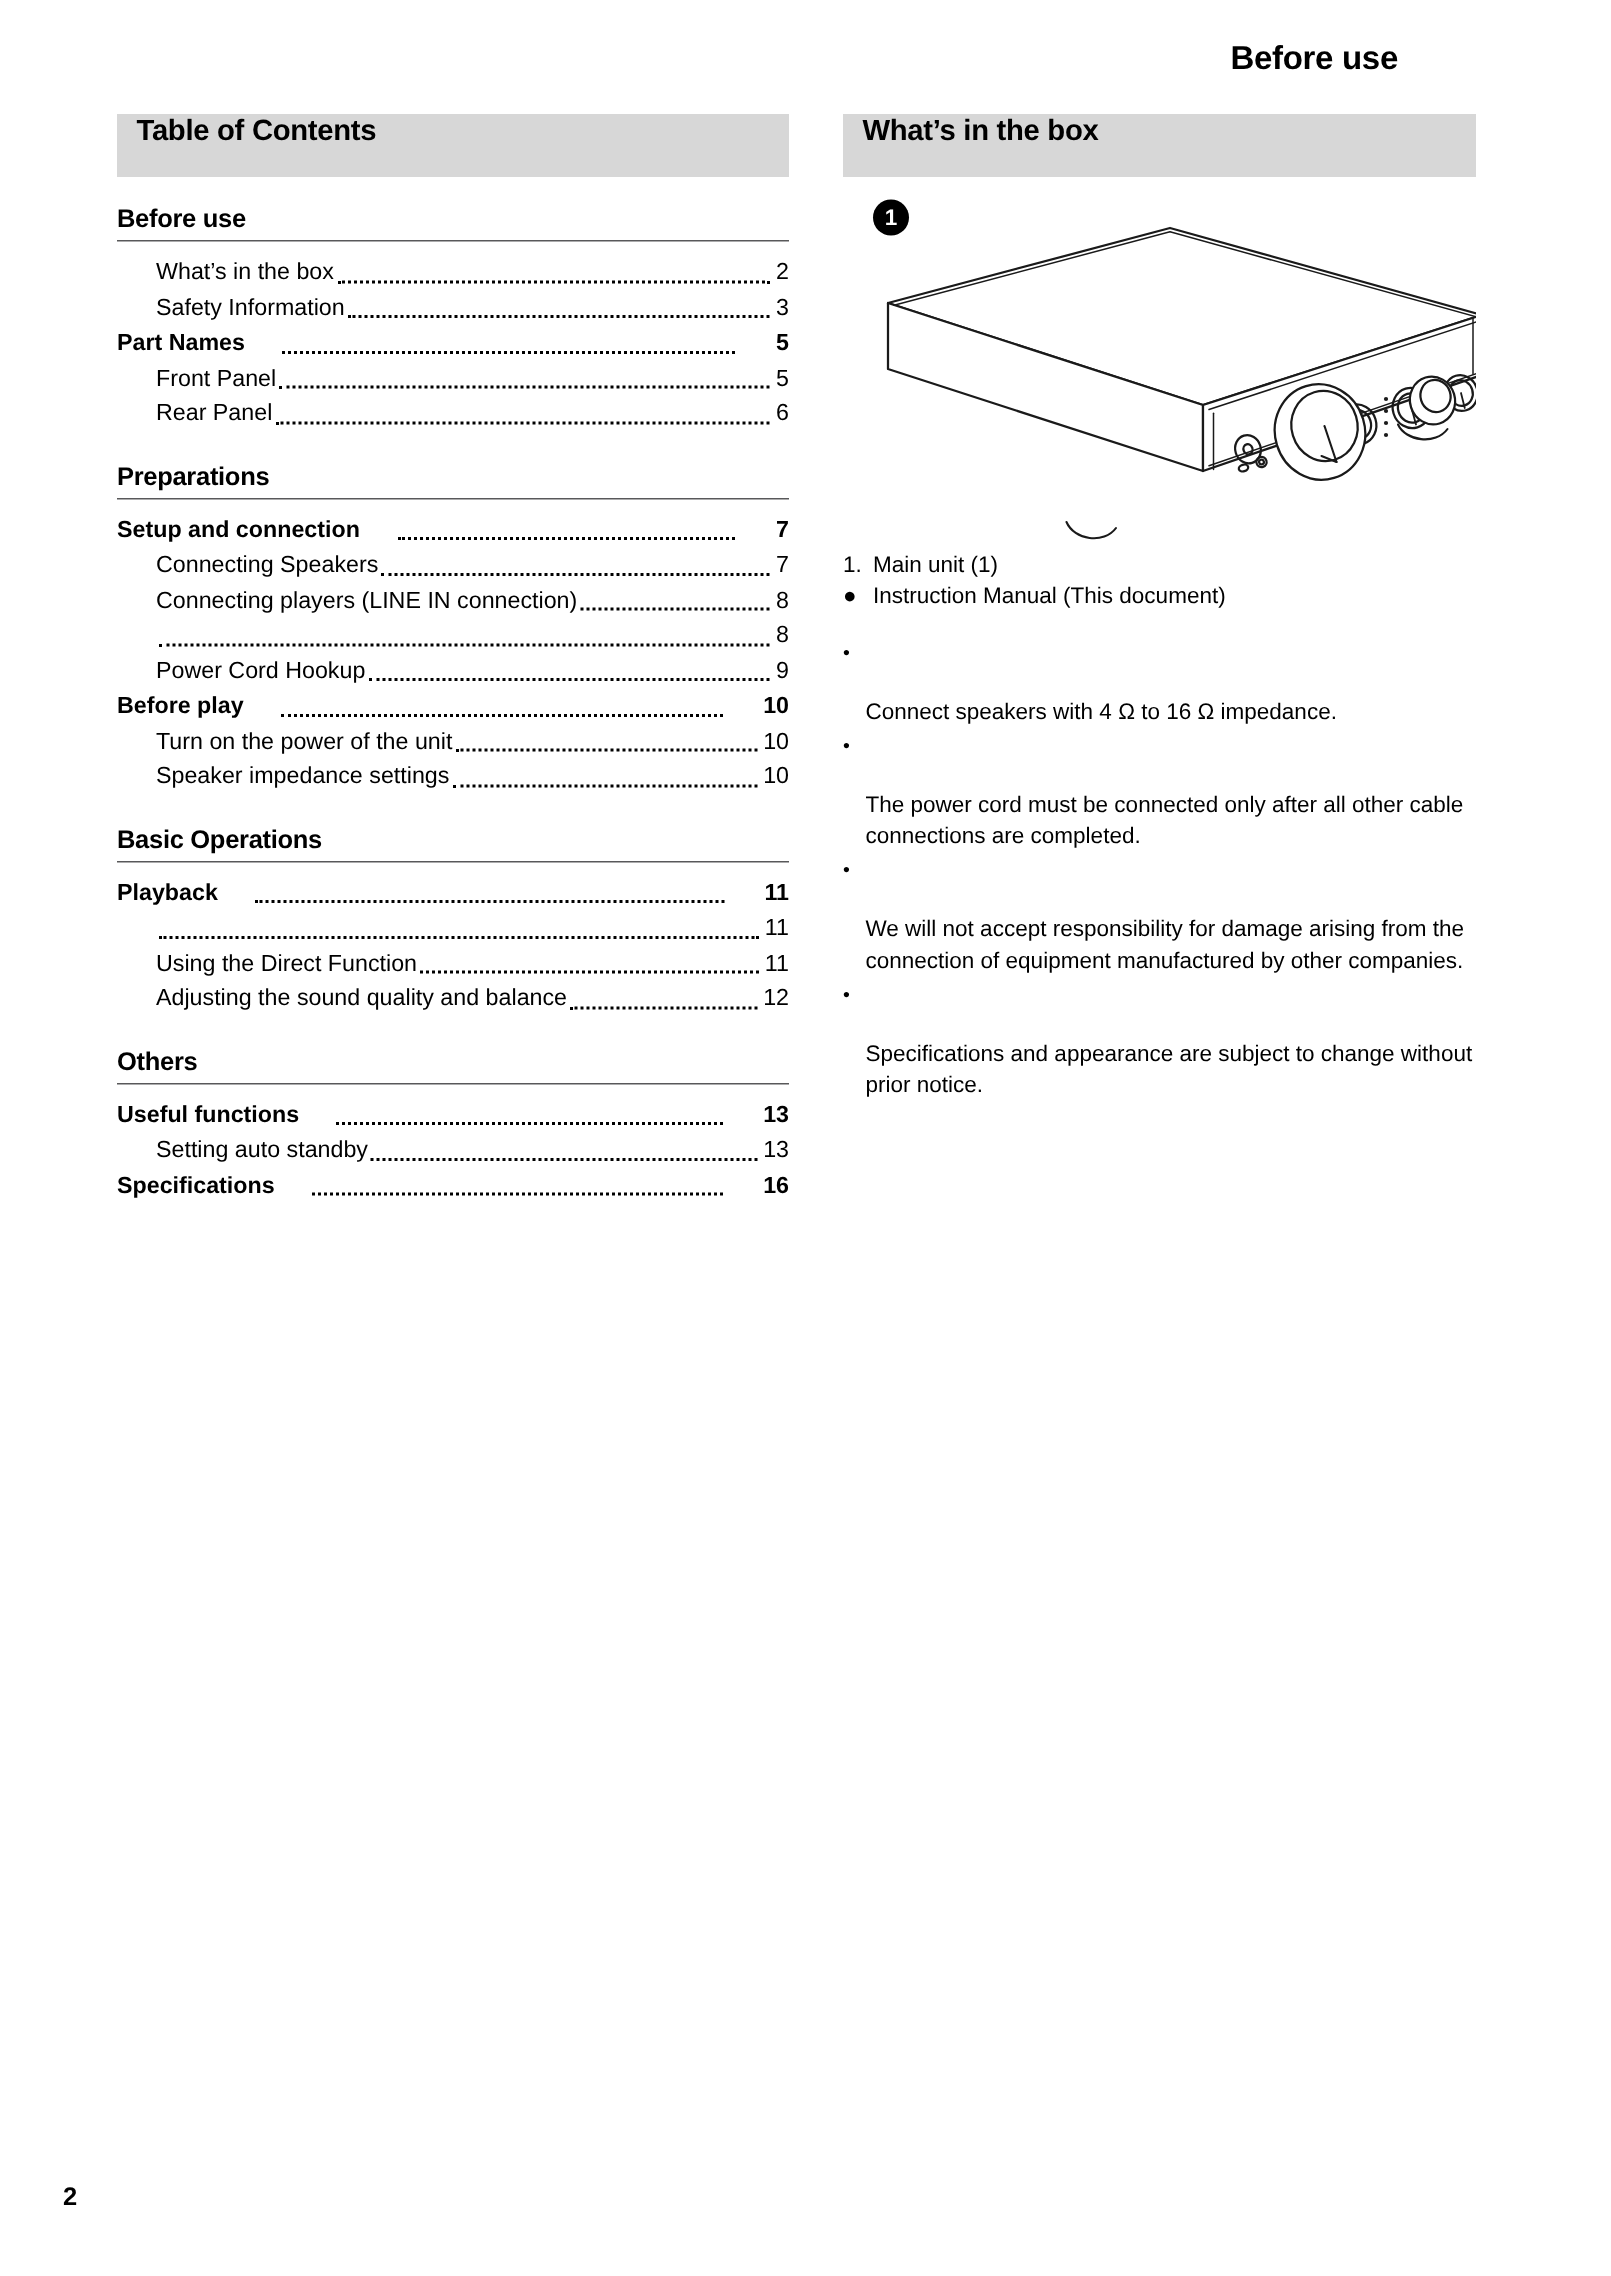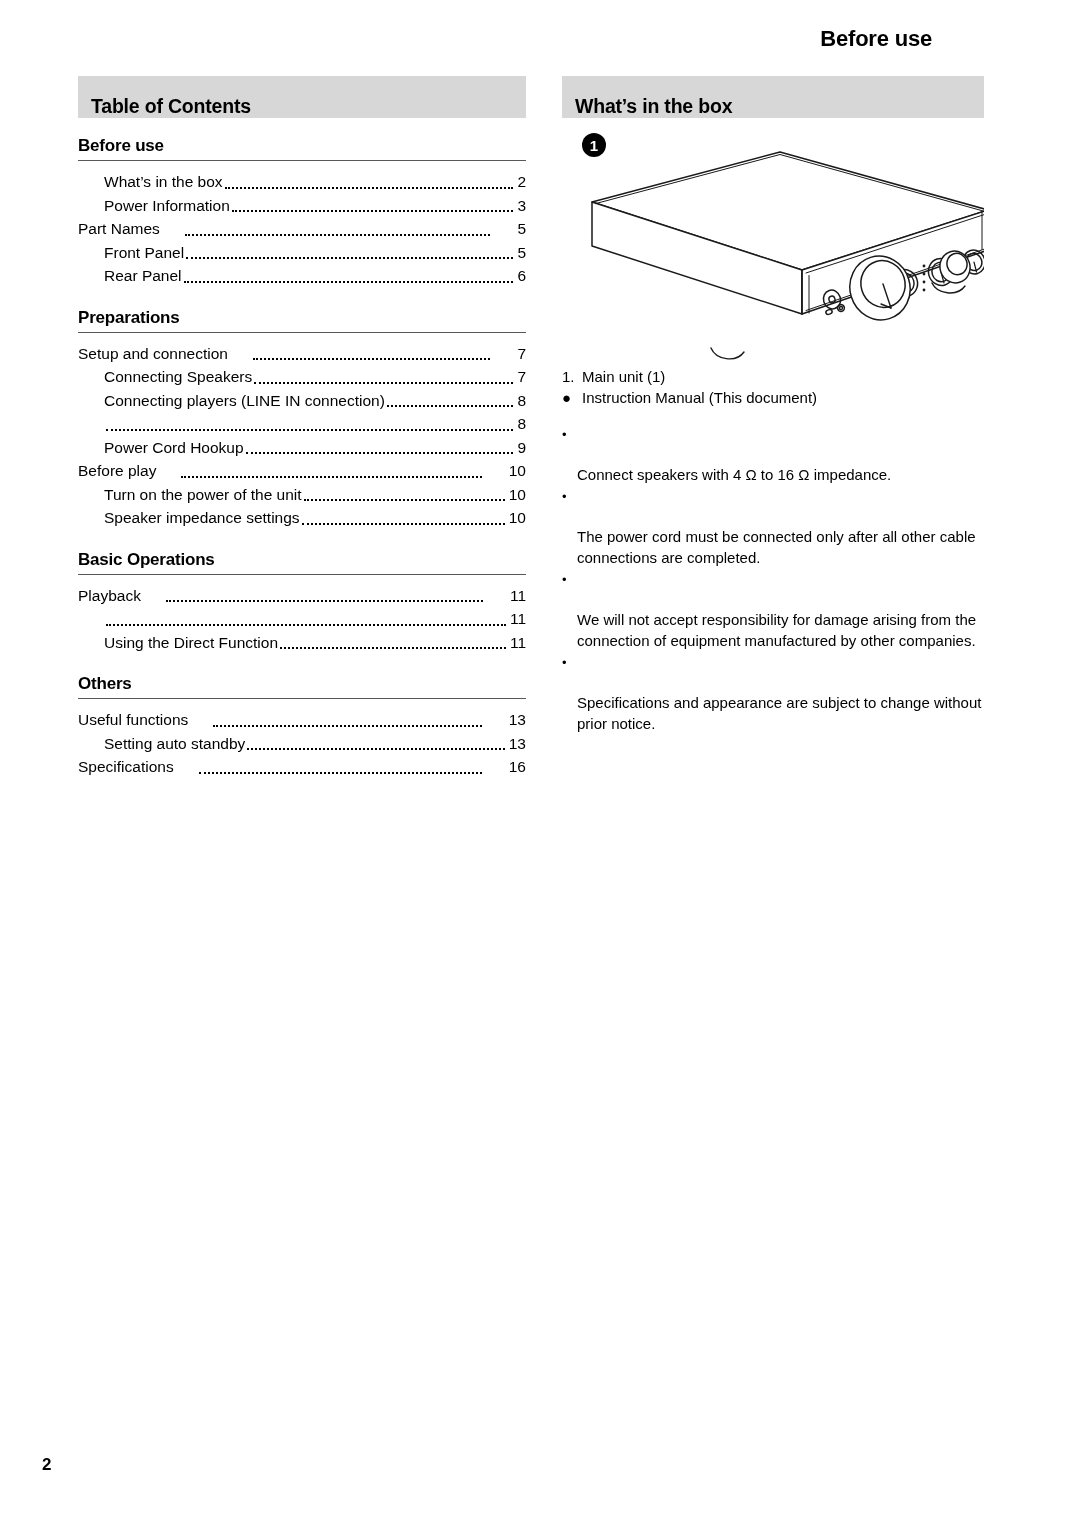--- a/index.html
+++ b/index.html
@@ -47,21 +47,21 @@
     left: 562px;
     top: 76px;
     width: 442px;
   }
 
   
   .band {
     background: #d7d7d7;
     height: 42px;
     display: flex;
-    align-items: flex-end;
+    align-items: flex-start;
     padding-left: 13px;
     box-sizing: border-box;
   }
   .band-title {
     font-size: 19.5px;
     font-weight: bold;
     letter-spacing: -0.2px;
   }
 
   
@@ -96,21 +96,21 @@
     height: 1px;
     border-bottom: 2.1px dotted #000;
     min-width: 10px;
   }
   .toc-entry .page-no {
     flex: 0 0 auto;
     text-align: right;
     padding-left: 2px;
   }
   .toc-entry.level-main {
-    font-weight: normal;
+    font-weight: bold;
     gap: 23px;
   }
   .toc-entry.level-main .dots { border-bottom-width: 2.6px; }
   .toc-entry.level-sub {
     padding-left: 26px;
     font-weight: normal;
   }
 
   
   .illus-wrap {
@@ -202,21 +202,21 @@
     <div id="toc-groups">
         <div class="toc-group">
           <div class="group-title">Before use</div>
           <div class="group-rule"></div>
           <div class="toc-entry level-sub">
             <span class="label">What’s in the box</span>
             <span class="dots"></span>
             <span class="page-no">2</span>
           </div>
           <div class="toc-entry level-sub">
-            <span class="label">Power Information</span>
+            <span class="label">Safety Information</span>
             <span class="dots"></span>
             <span class="page-no">3</span>
           </div>
           <div class="toc-entry level-main">
             <span class="label">Part Names</span>
             <span class="dots"></span>
             <span class="page-no">5</span>
           </div>
           <div class="toc-entry level-sub">
             <span class="label">Front Panel</span>
@@ -281,20 +281,25 @@
             <span class="page-no">11</span>
           </div>
           <div class="toc-entry level-sub">
             <span class="dots"></span>
             <span class="page-no">11</span>
           </div>
           <div class="toc-entry level-sub">
             <span class="label">Using the Direct Function</span>
             <span class="dots"></span>
             <span class="page-no">11</span>
+          </div>
+          <div class="toc-entry level-sub">
+            <span class="label">Adjusting the sound quality and balance</span>
+            <span class="dots"></span>
+            <span class="page-no">12</span>
           </div>
         </div>
         <div class="toc-group">
           <div class="group-title">Others</div>
           <div class="group-rule"></div>
           <div class="toc-entry level-main">
             <span class="label">Useful functions</span>
             <span class="dots"></span>
             <span class="page-no">13</span>
           </div>

